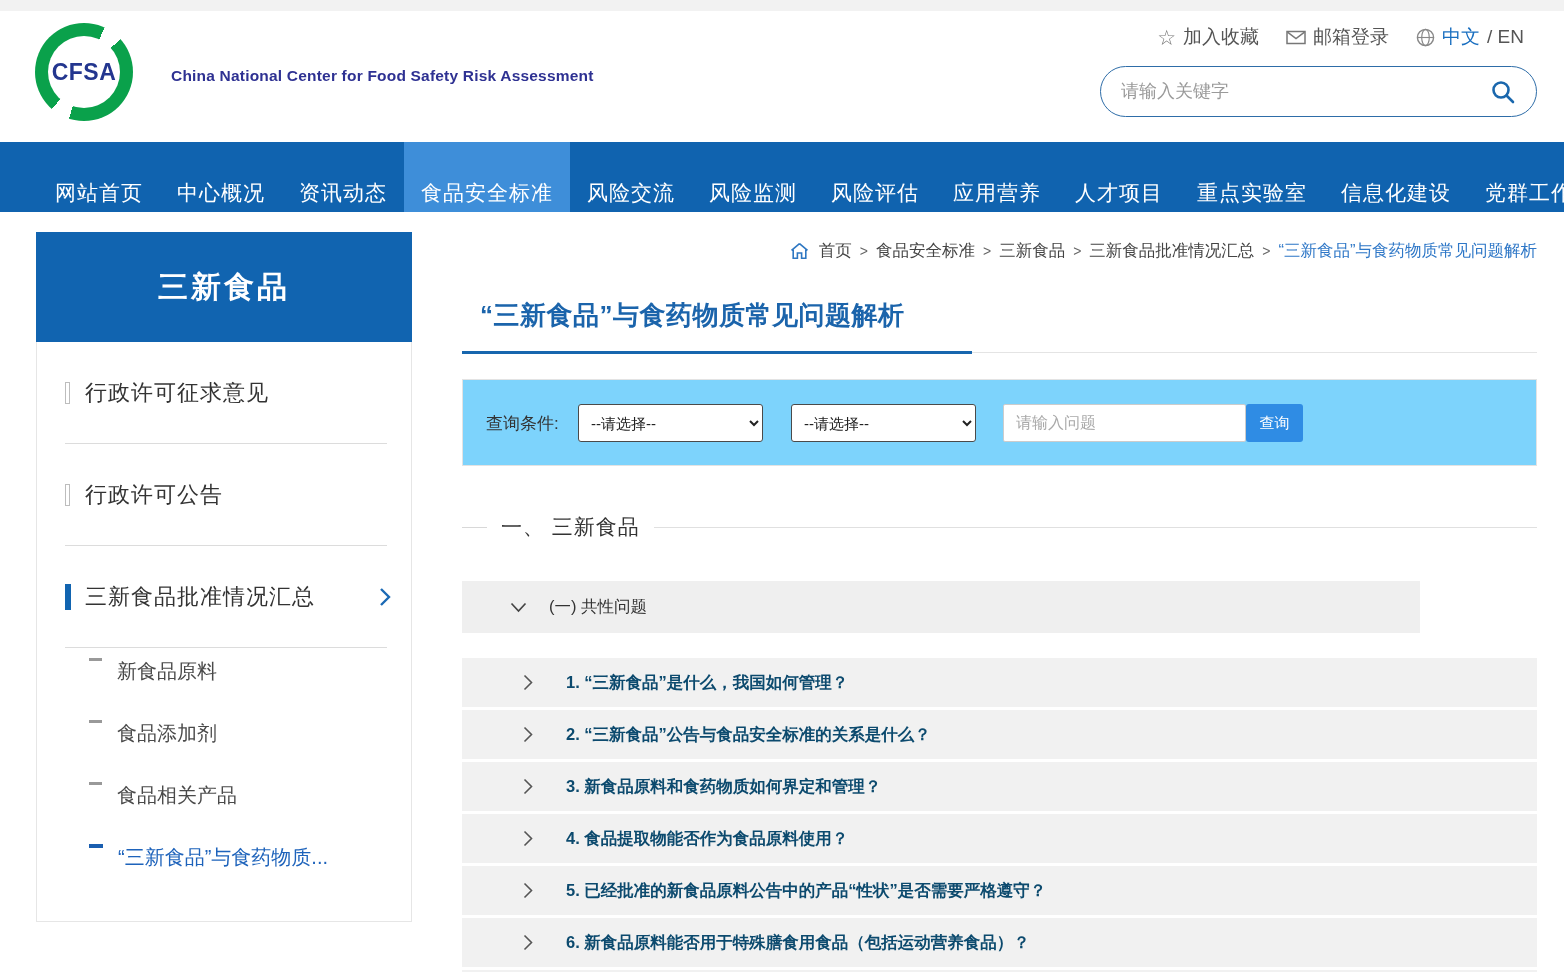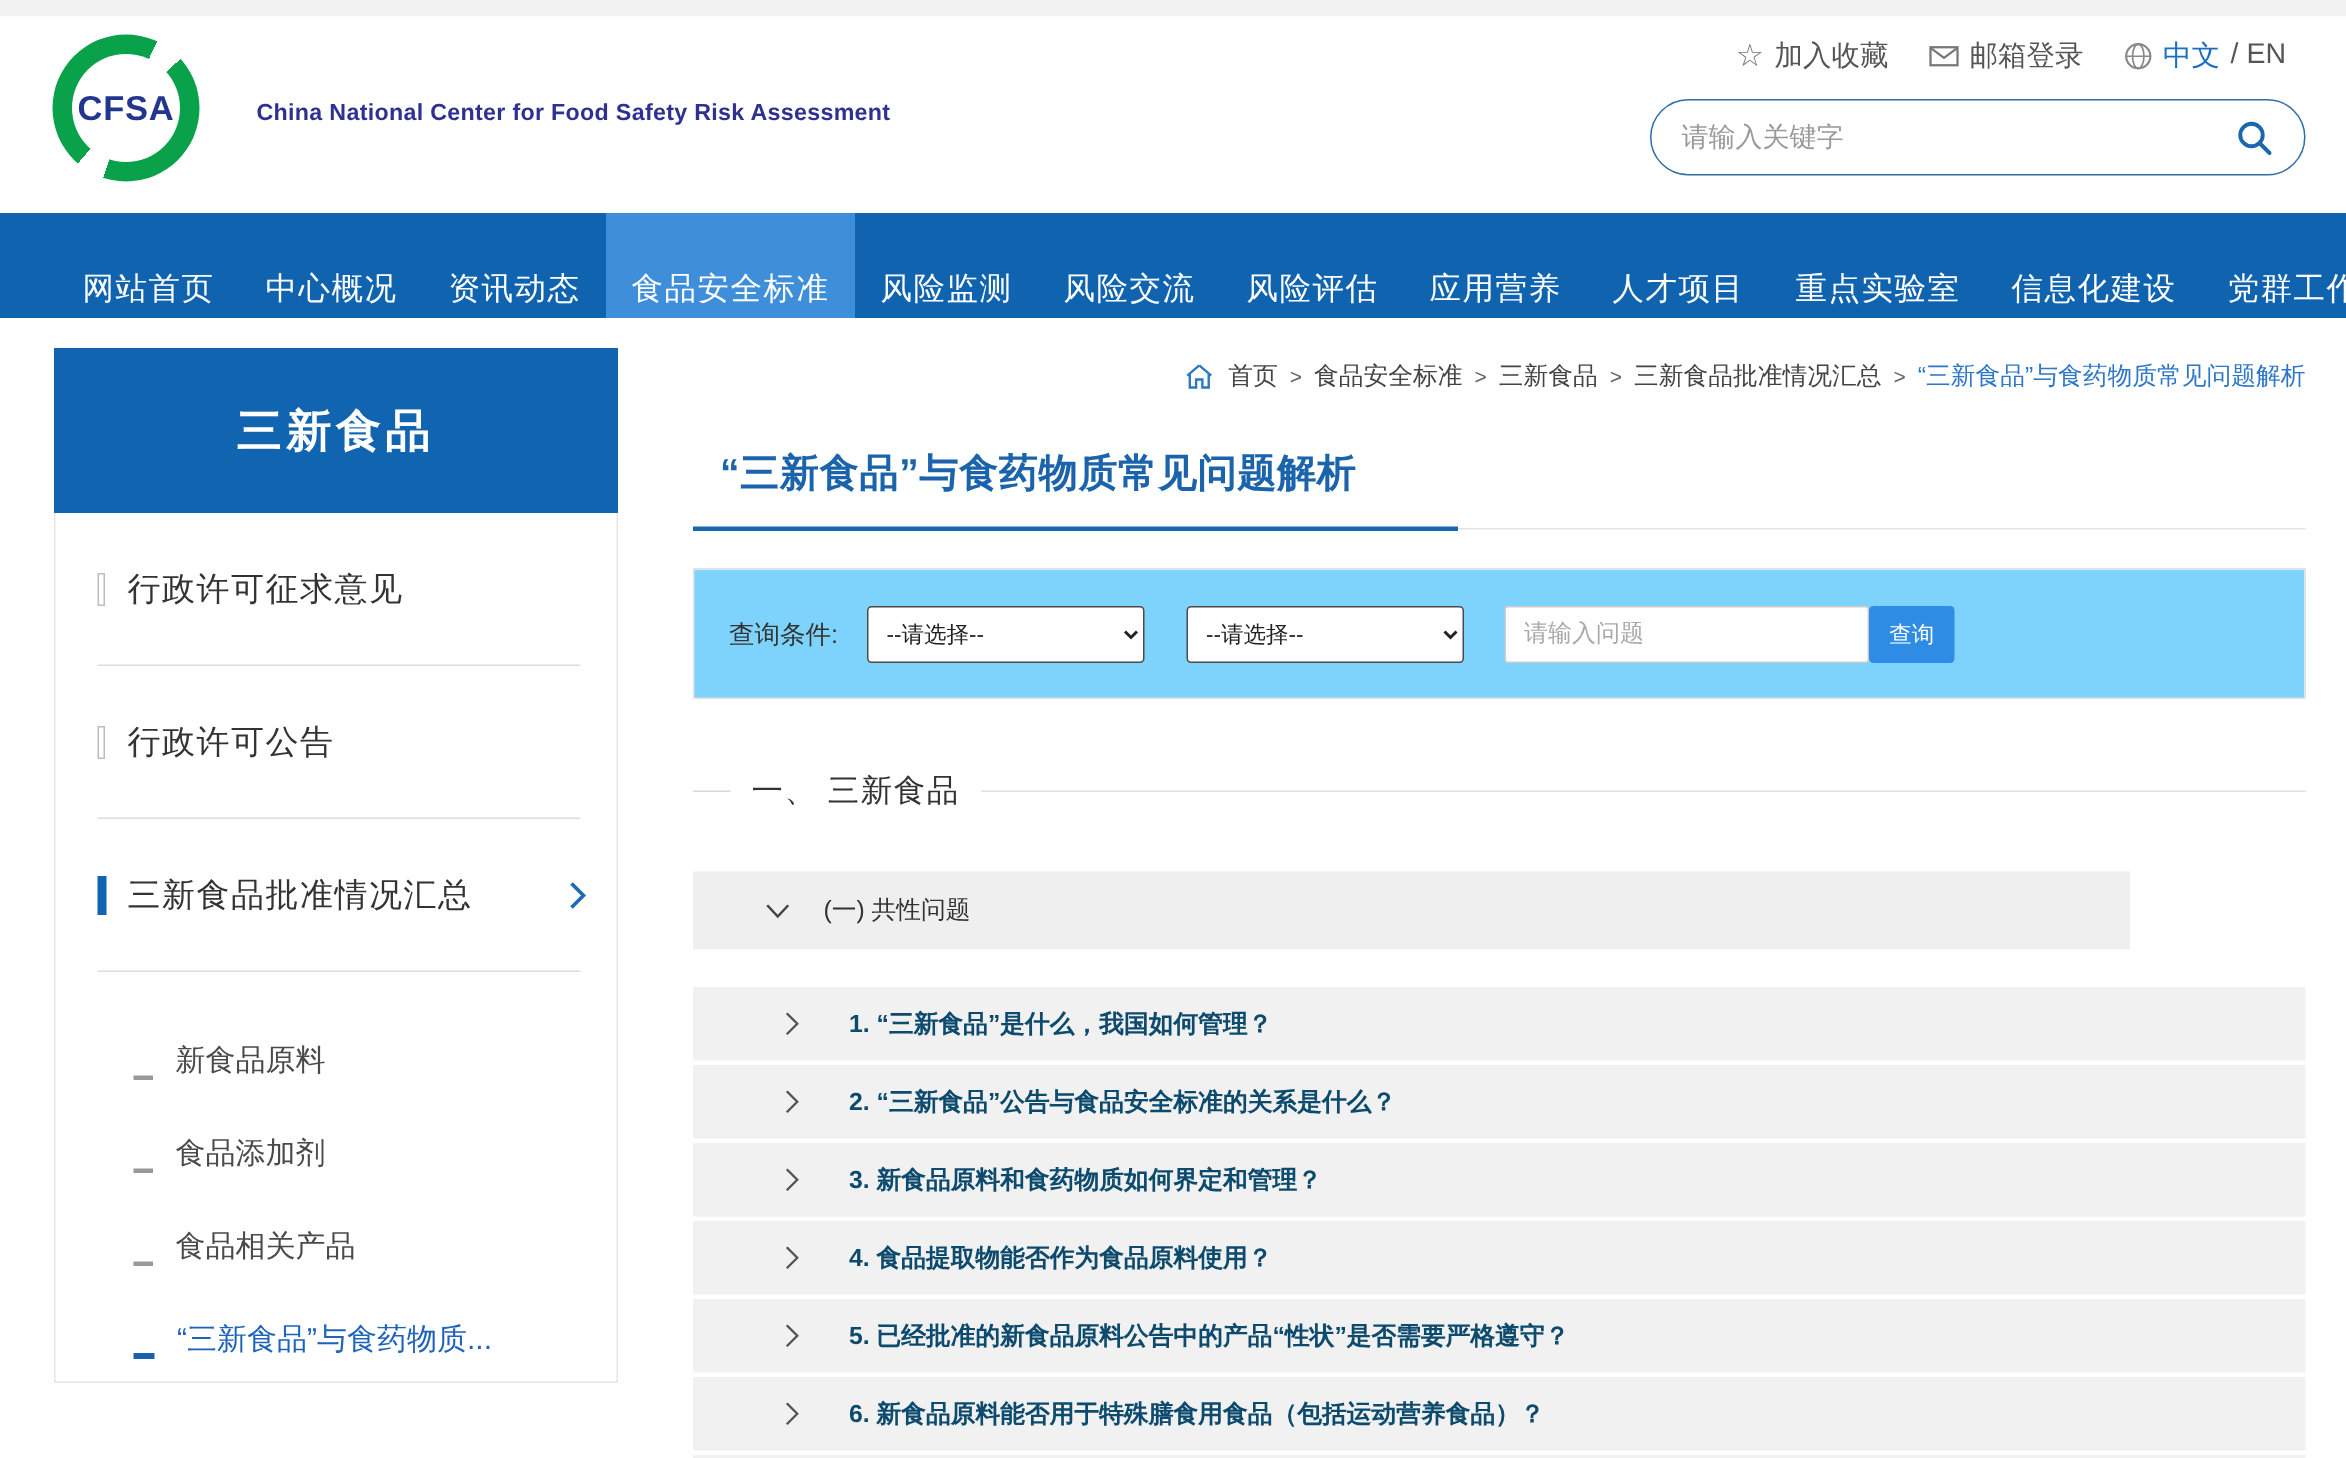--- a/index.html
+++ b/index.html
@@ -50,21 +50,21 @@
   .sidebar-head { height:110px; background:#1164b0; display:flex; align-items:center; justify-content:center; }
   .sidebar-head span { color:#fff; font-size:30px; font-weight:bold; letter-spacing:3px; }
   .sidebar-body { background:#fff; border:1px solid #e6e6e6; border-top:none; height:580px; }
   .side-item { height:101px; display:flex; align-items:center; padding-left:28px; cursor:pointer; }
   .side-item .bar-o { width:5px; height:22px; border:1px solid #bdbdbd; margin-right:15px; flex:none; }
   .side-item .bar-f { width:6px; height:26px; background:#1164b0; margin-right:14px; flex:none; }
   .side-item .lbl { font-size:22px; color:#333; letter-spacing:1px; }
   .side-item .chev { margin-left:auto; margin-right:20px; display:flex; }
   .side-div { height:1px; background:#dcdcdc; margin:0 24px 0 28px; }
   .side-sub { padding-top:10px; }
-  .sub-item { height:62px; display:flex; align-items:flex-end; padding-left:52px; cursor:pointer; }
+  .sub-item { height:62px; display:flex; align-items:flex-start; padding-left:52px; cursor:pointer; }
   .sub-item .dash { width:13px; height:3px; background:#999; margin-right:15px; flex:none; }
   .sub-item .lbl { font-size:20px; color:#4a4a4a; }
   .sub-item.active .dash { background:#1a5fb0; height:4px; width:14px; }
   .sub-item.active .lbl { color:#1e63bb; }
 
   
   .breadcrumb { position:absolute; right:27px; top:240px; display:flex; align-items:center; gap:8px;
     font-size:16.5px; color:#444; }
   .breadcrumb .home { display:flex; align-items:center; margin-right:2px; }
   .breadcrumb a { color:#444; text-decoration:none; cursor:pointer; white-space:nowrap; }
@@ -168,22 +168,22 @@
         </svg>
     </span>
   </div>
 </div>
 
 <div class="nav">
   <a>网站首页</a>
   <a>中心概况</a>
   <a>资讯动态</a>
   <a class="active">食品安全标准</a>
+  <a>风险交流</a>
   <a>风险监测</a>
-  <a>风险交流</a>
   <a>风险评估</a>
   <a>应用营养</a>
   <a>人才项目</a>
   <a>重点实验室</a>
   <a>信息化建设</a>
   <a>党群工作</a>
 </div>
 
 <div class="sidebar">
   <div class="sidebar-head">

